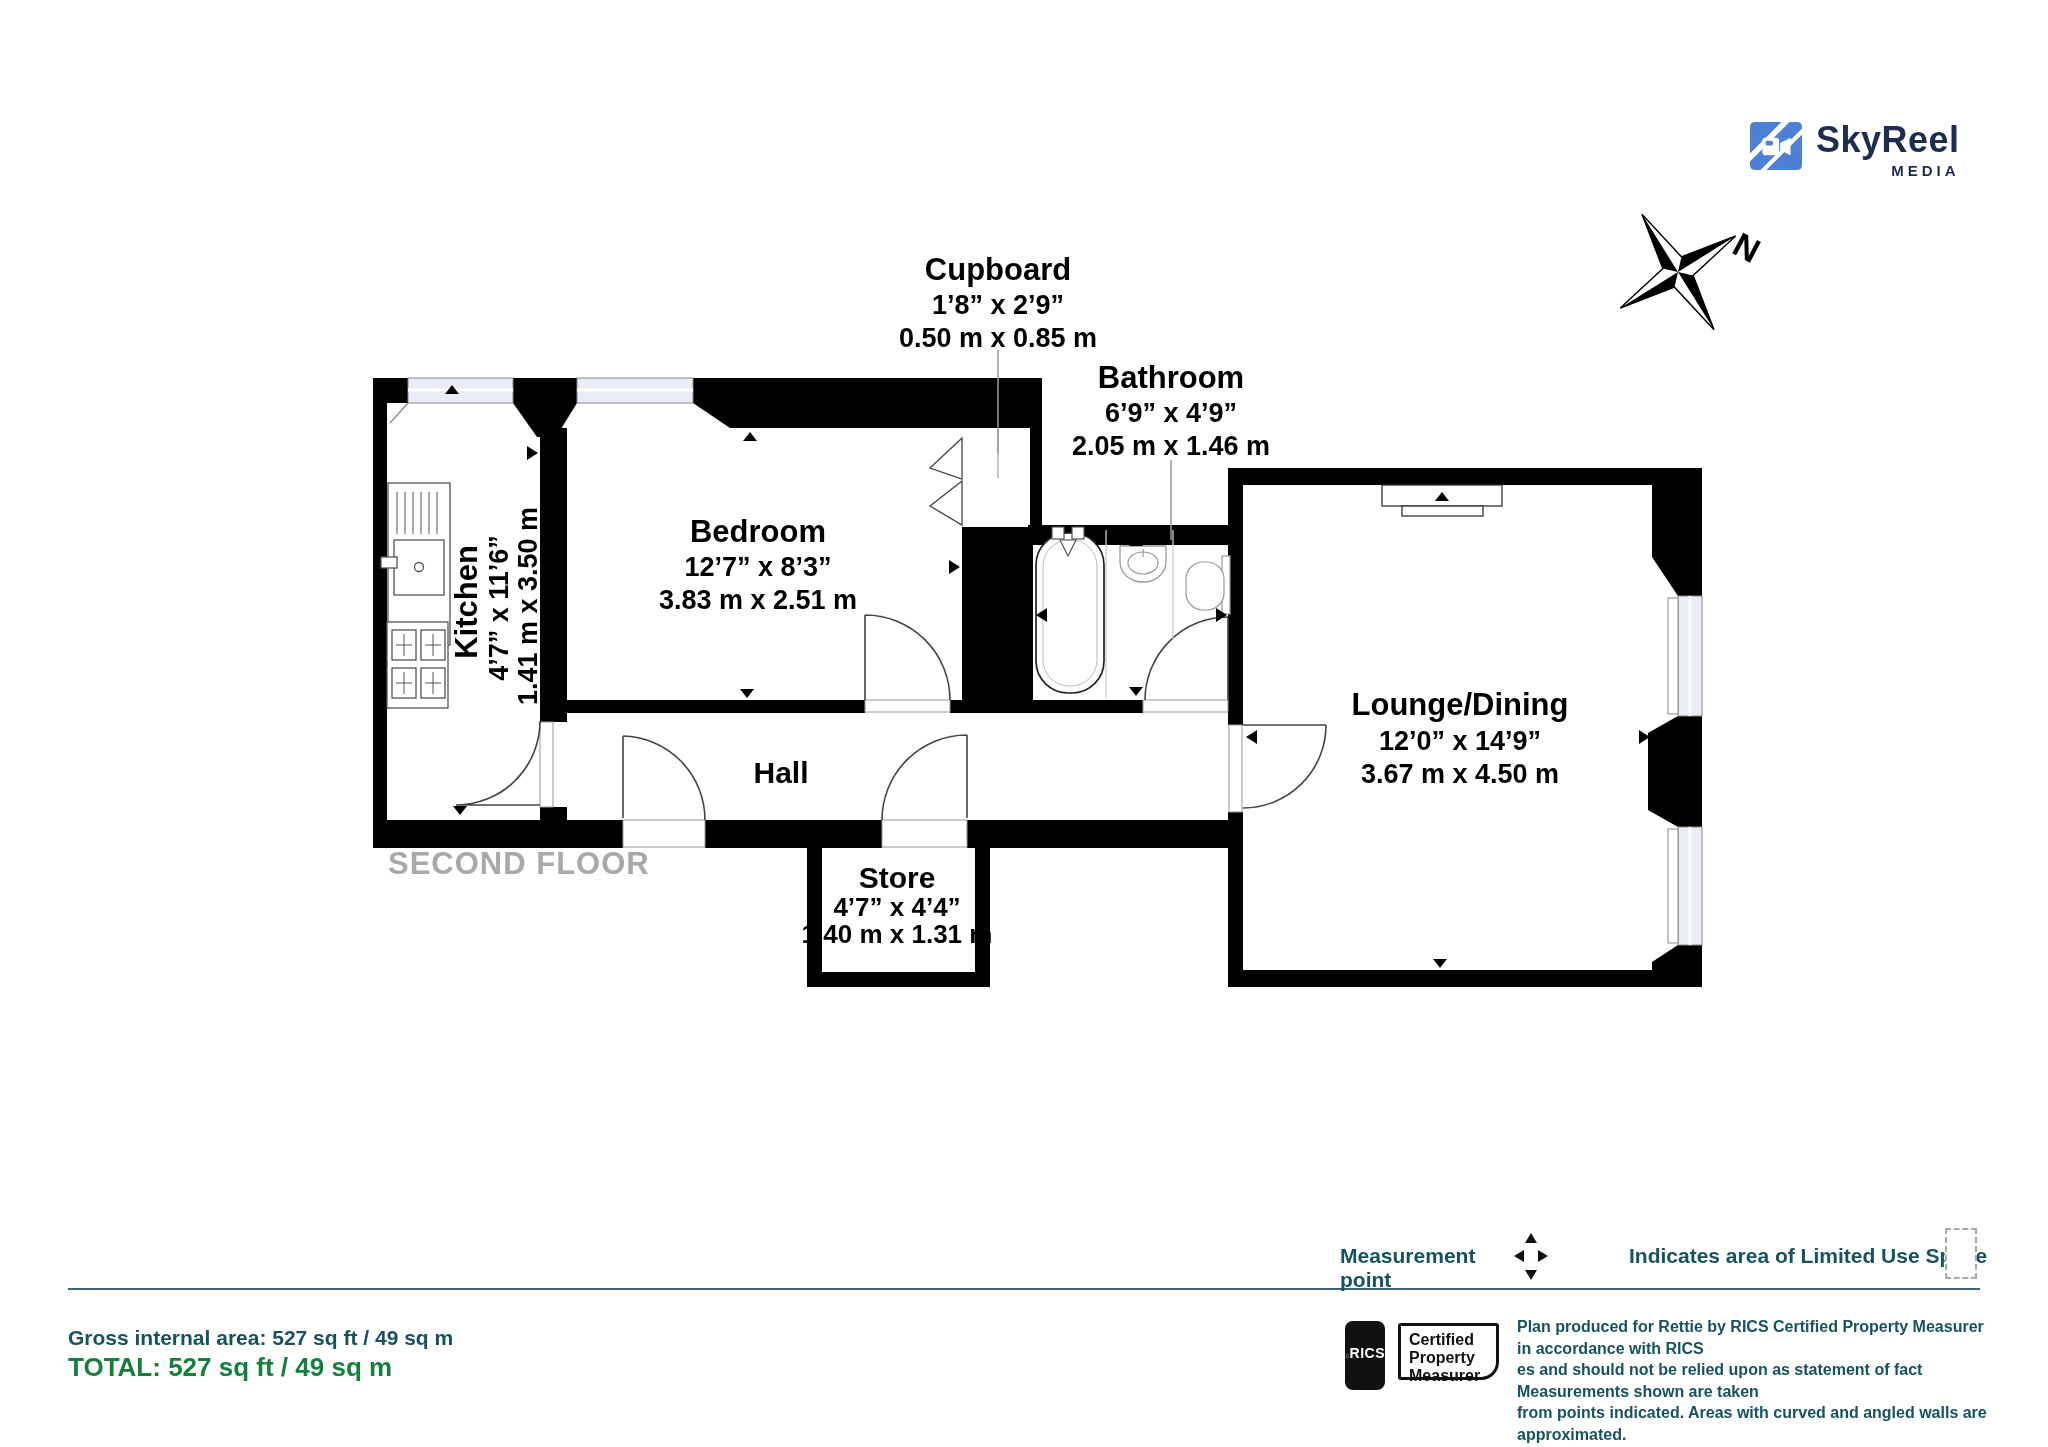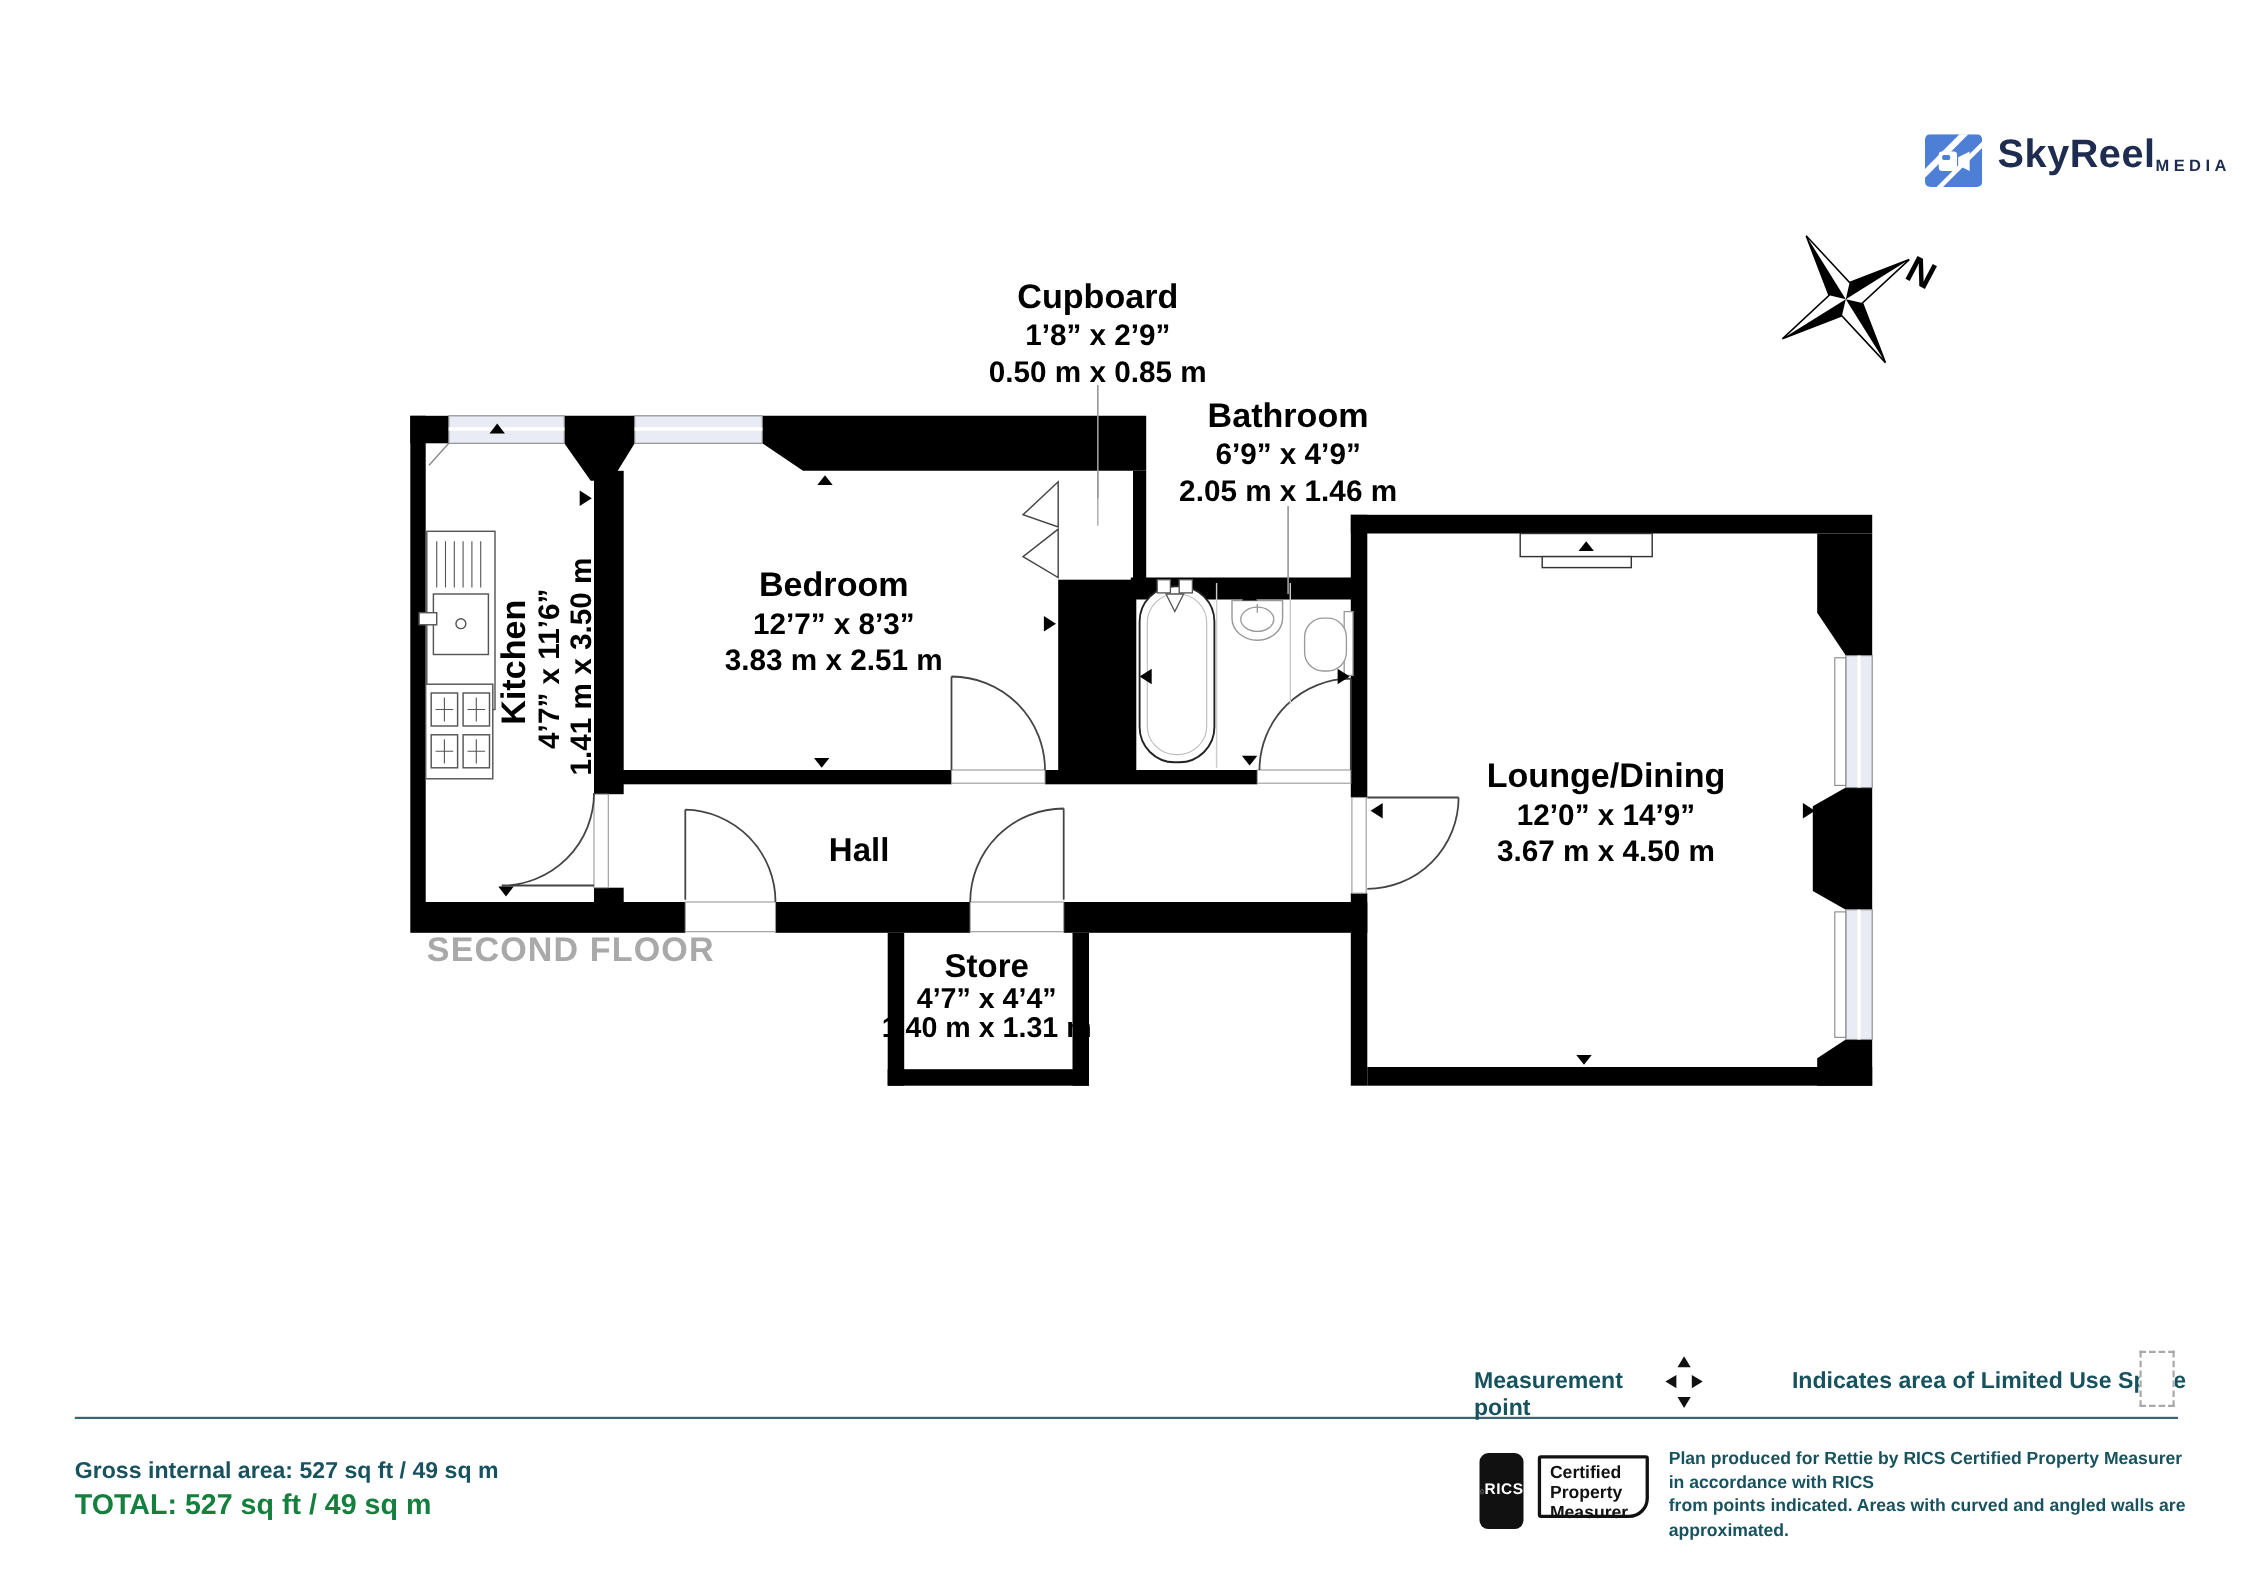--- a/index.html
+++ b/index.html
@@ -1,21 +1,21 @@
 <!DOCTYPE html>
 <html><head>
 <meta charset="utf-8">
 <style>
   html,body{margin:0;padding:0;background:#fff;}
   .page{position:relative;width:2048px;height:1447px;background:#ffffff;overflow:hidden;
         font-family:"Liberation Sans",sans-serif;}
   
   .logo{position:absolute;left:1750px;top:122px;display:flex;align-items:flex-start;gap:14px;}
   .logo-icon{width:52px;height:48px;}
-  .logo-text{display:flex;align-items:flex-end;line-height:1;}
+  .logo-text{display:flex;flex-direction:column;align-items:flex-end;line-height:1;}
   .logo-word{font-size:36px;font-weight:bold;color:#1d2c4f;letter-spacing:0.5px;}
   .logo-sub{font-size:15px;font-weight:bold;color:#1d2c4f;letter-spacing:4px;margin-top:5px;}
   
   .plan{position:absolute;left:350px;top:210px;width:1430px;height:800px;}
   .plan text{font-family:"Liberation Sans",sans-serif;font-weight:bold;fill:#000;text-anchor:middle;}
   .plan text.floor{fill:#a9a9a9;text-anchor:start;letter-spacing:1px;}
   
   .addr{position:absolute;left:68px;top:1222px;font-size:26px;font-weight:bold;color:#17525f;}
   .rule{position:absolute;left:68px;top:1288px;width:1912px;border-top:2px solid #3c6470;}
   .gross{position:absolute;left:68px;top:1326px;font-size:21px;font-weight:600;color:#17525f;}
@@ -255,16 +255,17 @@
     <span class="rics-word">RICS</span>
   </div>
   <div class="rics-white">
     <div class="rics-line">Certified</div>
     <div class="rics-line">Property</div>
     <div class="rics-line">Measurer</div>
   </div>
 
   <div class="disclaimer">
     <div>Plan produced for Rettie by RICS Certified Property Measurer in accordance with RICS</div>
+    <div>es and should not be relied upon as statement of fact Measurements shown are taken</div>
     <div>from points indicated. Areas with curved and angled walls are approximated.</div>
   </div>
 
 </div>
 
 </body></html>

